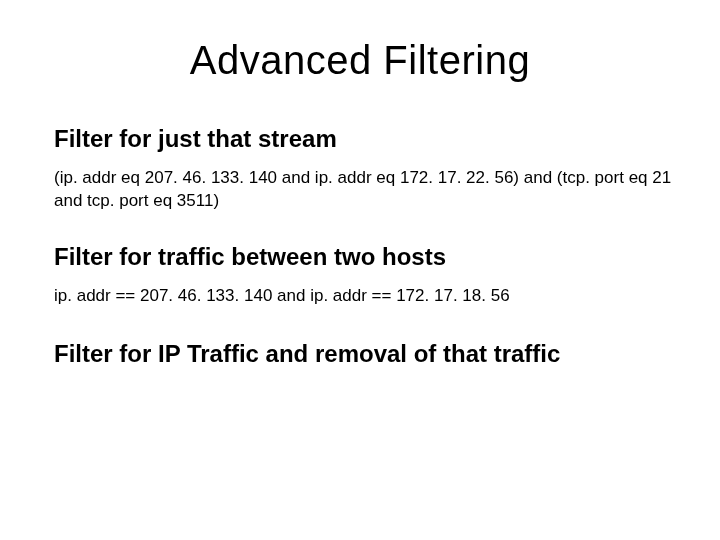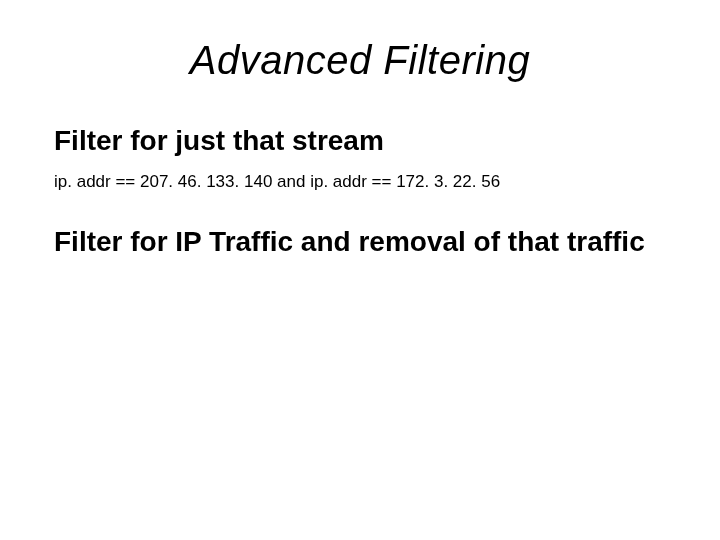--- a/index.html
+++ b/index.html
@@ -15,27 +15,26 @@
       color: #000000;
       padding: 38px 48px 0 48px;
       overflow: hidden;
     }
     .title {
       font-size: 40px;
       font-weight: 400;
       text-align: center;
       margin-bottom: 42px;
       letter-spacing: 0.5px;
-      font-style: italic;
     }
     .content {
       padding-left: 6px;
     }
     .section-heading {
-      font-size: 28px;
+      font-size: 24px;
       font-weight: 700;
       margin-bottom: 14px;
     }
     .section-body {
       font-size: 17px;
       font-weight: 400;
       line-height: 1.35;
       margin-bottom: 32px;
     }
     .section-body.tight {
@@ -43,18 +42,20 @@
     }
   </style>
 </head>
 <body>
 
 <h1 class="title">Advanced Filtering</h1>
 
 <div class="content">
 
   <h2 class="section-heading">Filter for just that stream</h2>
+  <p class="section-body tight">(ip. addr eq 207. 46. 133. 140 and ip. addr eq 172. 17. 22. 56) and (tcp. port eq 21 and tcp. port eq 3511)</p>
 
-  <p class="section-body">ip. addr == 207. 46. 133. 140 and ip. addr == 172. 3. 22. 56</p>
+  <h2 class="section-heading">Filter for traffic between two hosts</h2>
+  <p class="section-body">ip. addr == 207. 46. 133. 140 and ip. addr == 172. 17. 18. 56</p>
 
   <h2 class="section-heading">Filter for IP Traffic and removal of that traffic</h2>
 
 </div>
 
 </body></html>

